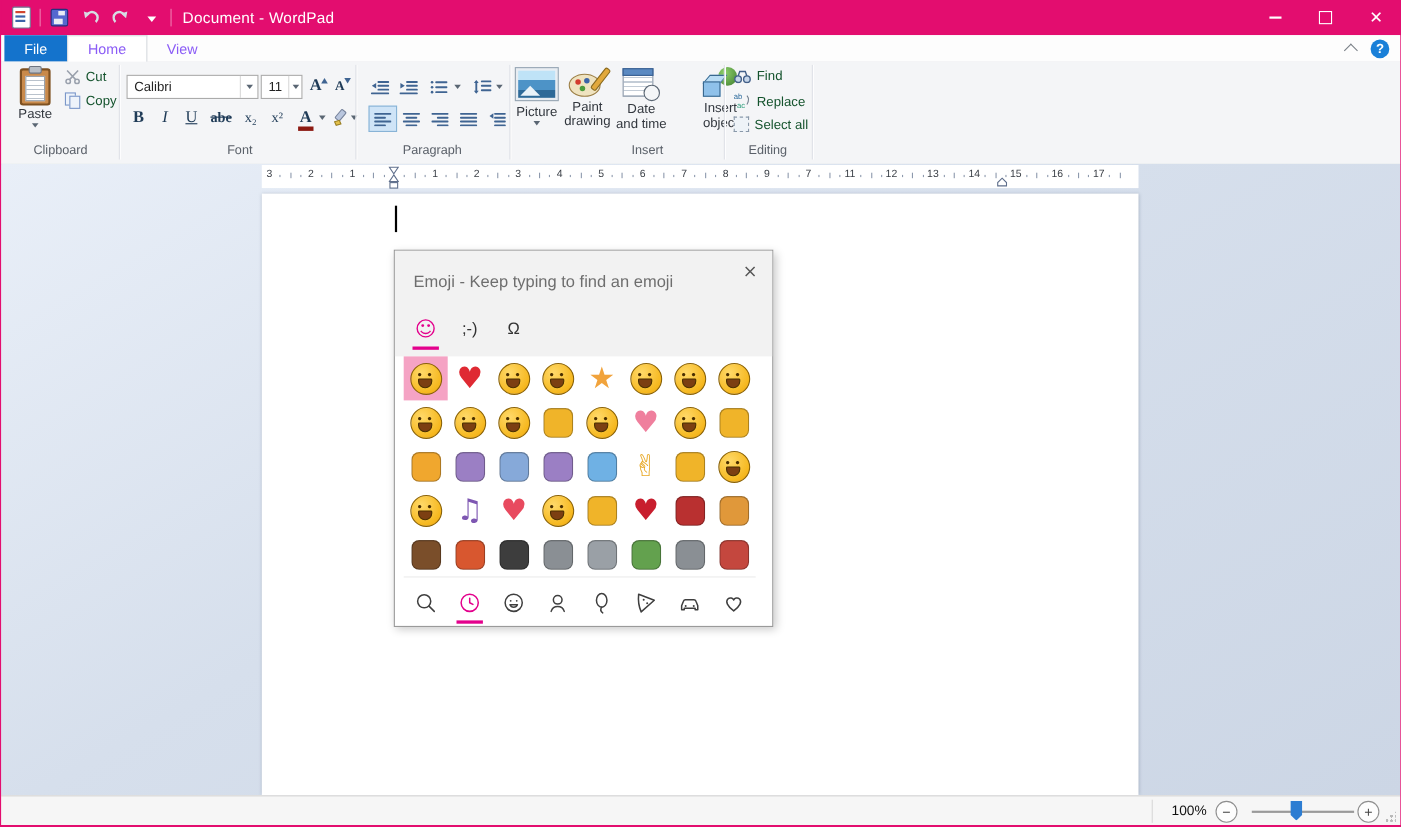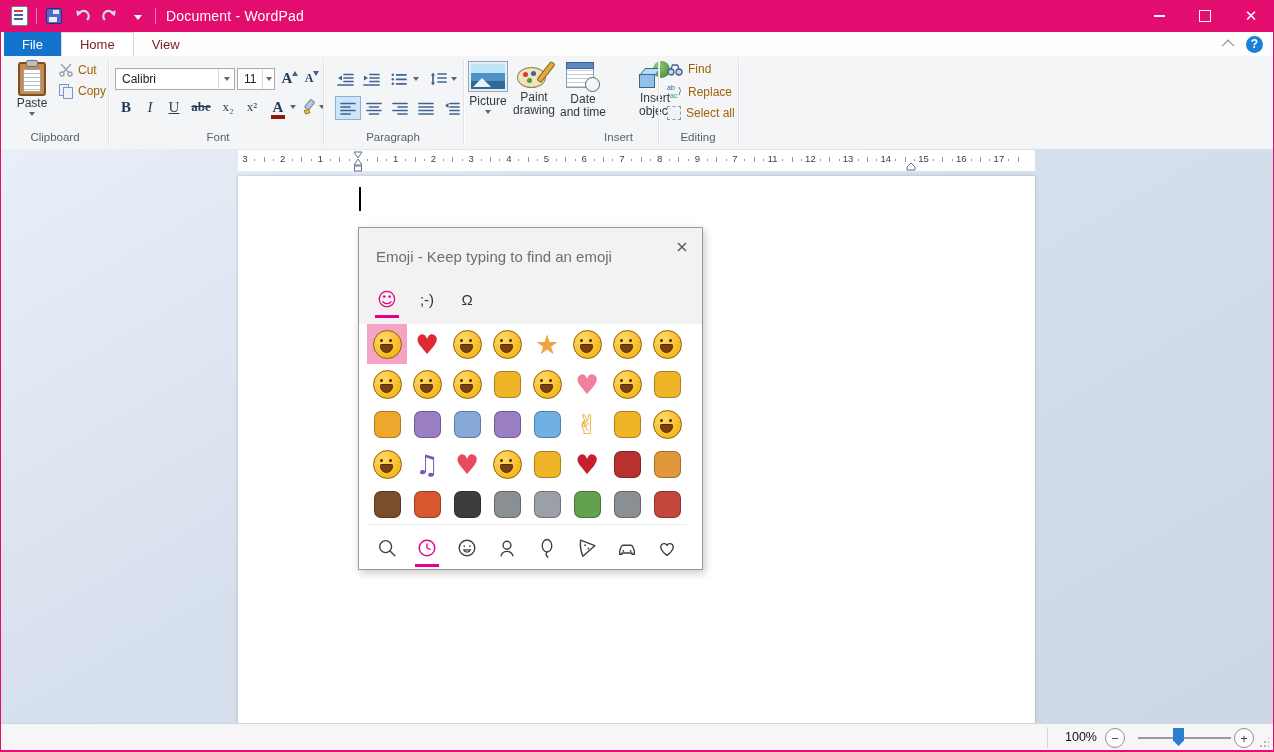--- a/index.html
+++ b/index.html
@@ -23,33 +23,33 @@
   .qat-caret{width:0;height:0;border-left:4px solid transparent;border-right:4px solid transparent;border-top:5px solid #fff;margin-top:2px;}
   .title-text{color:#fff;font-size:14px;margin-left:10px;letter-spacing:.2px;}
   .win-controls{margin-left:auto;display:flex;height:100%;}
   .win-btn{width:46px;height:100%;display:flex;align-items:center;justify-content:center;color:#fff;}
   .glyph-min{width:11px;height:1.5px;background:#fff;}
   .glyph-max{width:10px;height:10px;border:1.5px solid #fff;}
   .glyph-close{font-size:15px;line-height:1;font-family:"DejaVu Sans",sans-serif;}
 
   
   .tabrow{position:absolute;left:1px;top:32px;width:1272px;height:24px;background:#fdfdfd;display:flex;align-items:stretch;border-bottom:1px solid #e4e7ea;}
-  .tab{padding:0 18px;display:flex;align-items:center;font-size:13px;color:#7f1d1d;}
+  .tab{padding:0 18px;display:flex;align-items:center;font-size:13px;color:#8b5cf6;}
   .tab.file{background:#1473cc;color:#fff;margin-left:3px;}
   .tab.active{background:#fff;border:1px solid #d6dadf;border-bottom:1px solid #fff;margin-bottom:-1px;}
   .tabrow-right{margin-left:auto;display:flex;align-items:center;gap:12px;padding-right:10px;}
   .chev-up{width:8px;height:8px;border-left:1.6px solid #7a8087;border-top:1.6px solid #7a8087;transform:rotate(45deg) translateY(2px);}
   .help-btn{width:17px;height:17px;border-radius:50%;background:#1a80d8;color:#fff;font-size:12px;font-weight:bold;display:flex;align-items:center;justify-content:center;}
 
   
   .ribbon{position:absolute;left:1px;top:56px;width:1272px;height:93px;background:#f4f5f7;border-bottom:1px solid #ccd2da;}
   .group-sep{position:absolute;top:3px;width:1px;height:86px;background:#dfe2e7;box-shadow:1px 0 0 #fdfdfe;}
   .group-label{position:absolute;top:75px;font-size:11.5px;color:#5a6069;text-align:center;}
   .rbtn-label{font-size:12px;color:#33383f;}
-  .gray-label{font-size:12px;color:#a16207;}
+  .gray-label{font-size:12px;color:#14532d;}
   .small-btn{position:absolute;display:flex;align-items:center;gap:5px;}
 
   
   .paste-btn{position:absolute;left:8px;top:3px;width:46px;height:70px;display:flex;flex-direction:column;align-items:center;}
   .clipboard{width:24px;height:30px;background:#c98a4b;border:2px solid #7d5021;border-radius:3px;position:relative;margin-top:3px;}
   .clipboard .clip{position:absolute;left:6px;top:-4px;width:10px;height:5px;background:#b9bfc7;border:1px solid #6d7480;border-radius:2px;}
   .clipboard .paper{position:absolute;left:3px;top:5px;width:16px;height:21px;background:#fff;border:1px solid #9aa2ac;
     background-image:repeating-linear-gradient(#fff 0 3px,#b9c2cc 3px 4px);}
   .mini-caret{width:0;height:0;border-left:3.5px solid transparent;border-right:3.5px solid transparent;border-top:4px solid #5a6673;margin-top:2px;}
 
@@ -359,21 +359,21 @@
   </div>
   <div class="big-btn" style="left:607px;width:46px;margin-left:24px;">
     <span class="ic-object">
         <span class="sphere"></span>
         <span class="cubetop"></span>
         <span class="cubefront"></span>
       </span>
     <span class="lbl">Insert object</span>
   </div>
   <div class="group-sep" style="left:657px;"></div>
-  <div class="group-label" style="left:476px;width:195px;padding-left:44px;">Insert</div>
+  <div class="group-label" style="left:446px;width:195px;padding-left:44px;">Insert</div>
 
   <div class="small-btn" style="left:666px;top:6px;">
     <svg width="16" height="13" viewBox="0 0 16 13">
         <g stroke="#44618a" stroke-width="1.3" fill="#c6d6ea">
           <circle cx="4" cy="9" r="3"></circle>
           <circle cx="12" cy="9" r="3"></circle>
           <path d="M4 6 L5.5 2 H10.5 L12 6" fill="none"></path>
         </g>
       </svg>
     <span class="gray-label">Find</span>

